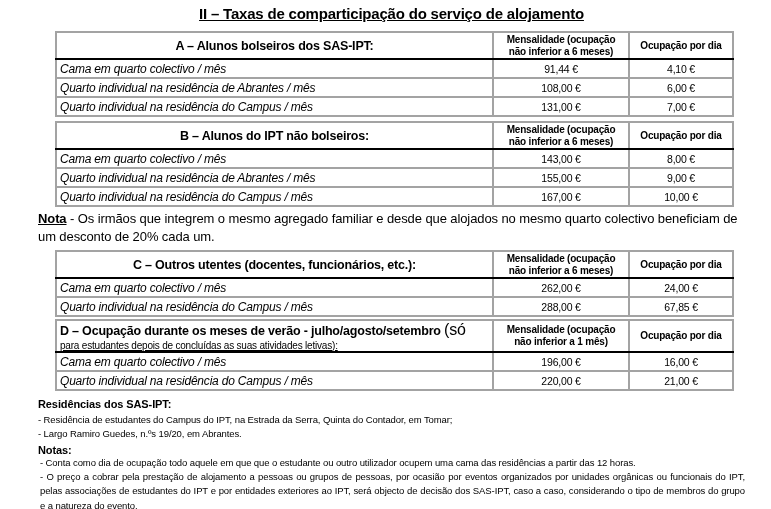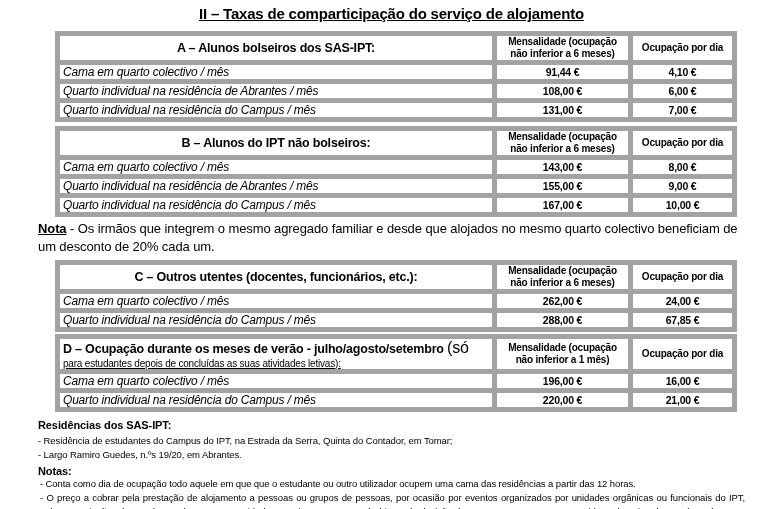--- a/index.html
+++ b/index.html
@@ -26,31 +26,31 @@
     border-collapse: collapse;
     border: 2px solid #000;
     table-layout: fixed;
     width: 677px;
     margin-left: 17px;
     letter-spacing: -0.2px;
   }
   table.fee-table col.c1 { width: 437px; }
   table.fee-table col.c2 { width: 136px; }
   table.fee-table col.c3 { width: 104px; }
-  table.fee-table td { border: 5px solid #a3a3a3; padding: 0 3px; vertical-align: middle; }
+  table.fee-table td { border: 2px solid #a3a3a3; padding: 0 3px; vertical-align: middle; }
   tr.head-row td { border-bottom: 2px solid #000; }
   tr.head-row { height: 27px; }
   td.sec { font-weight: bold; font-size: 12.5px; text-align: center; }
   td.sec-left { text-align: left; padding: 1px 2px; line-height: 1.15; }
   .sec-small { font-size: 16px; font-weight: normal; }
   .sec-small-underline { font-size: 10px; font-weight: normal; text-decoration: underline; display: block; }
   td.colh { font-weight: bold; font-size: 10px; text-align: center; line-height: 1.2; padding: 1px 2px; }
   tr.data-row { height: 19px; }
   td.desc { font-size: 12px; font-style: italic; }
-  td.num { font-size: 10.5px; font-weight: bold; text-align: center; }
+  td.num { font-size: 10.5px; font-weight: normal; text-align: center; }
 
   .gap-a { margin-bottom: 4px; }
   .gap-c { margin-bottom: 2px; }
 
   .nota-block {
     font-size: 13px;
     line-height: 1.4;
     margin: 3px 0 4px 0;
     letter-spacing: -0.1px;
   }

